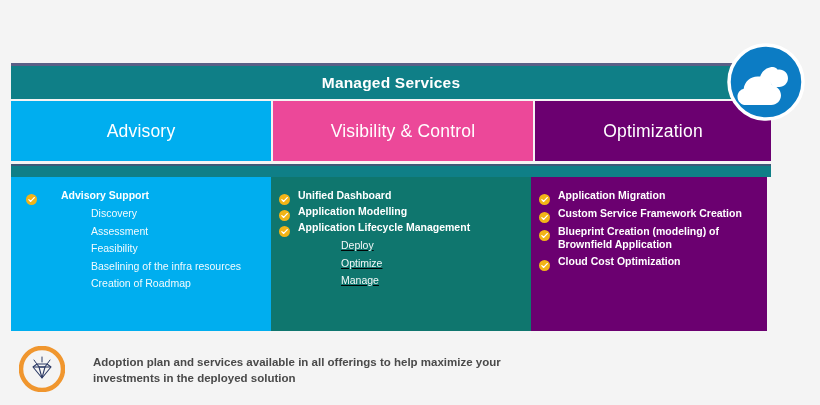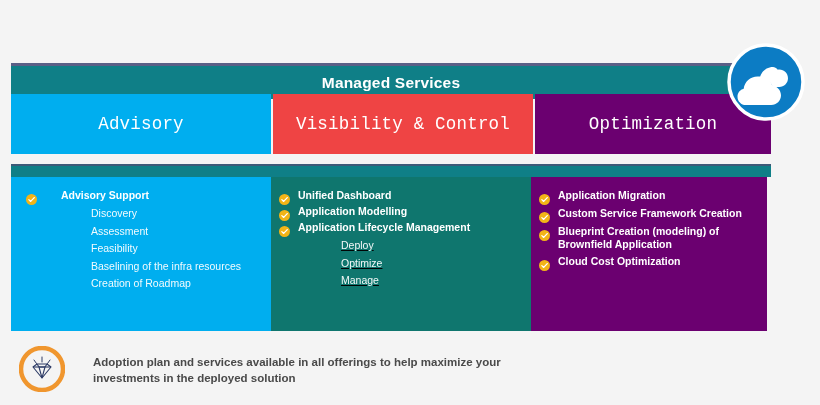--- a/index.html
+++ b/index.html
@@ -41,41 +41,40 @@
     color: #ffffff;
     font-size: 15.5px;
     font-weight: bold;
     letter-spacing: .2px;
   }
 
   
   .col-head-row {
     position: absolute;
     left: 11px;
-    top: 94px;
+    top: 101px;
     width: 760px;
     height: 60px;
     display: flex;
     gap: 2px;
-    font-family: Liberation Mono, monospace;
   }
   .col-head {
     display: flex;
     align-items: center;
     justify-content: center;
     box-sizing: border-box;
   }
   .col-head .head-text {
     color: #ffffff;
     font-size: 17.5px;
     font-weight: 400;
     letter-spacing: .2px;
   }
   .col-head.advisory   { width: 260px; background: #00aeef; }
-  .col-head.visibility { width: 260px; background: #ef4444; }
+  .col-head.visibility { width: 260px; background: #ec4899; }
   .col-head.optimization { width: 236px; background: #6b0070; }
 
   
   .sep-band {
     position: absolute;
     left: 11px;
     top: 164px;
     width: 760px;
     height: 11px;
     background: #0f7f87;

